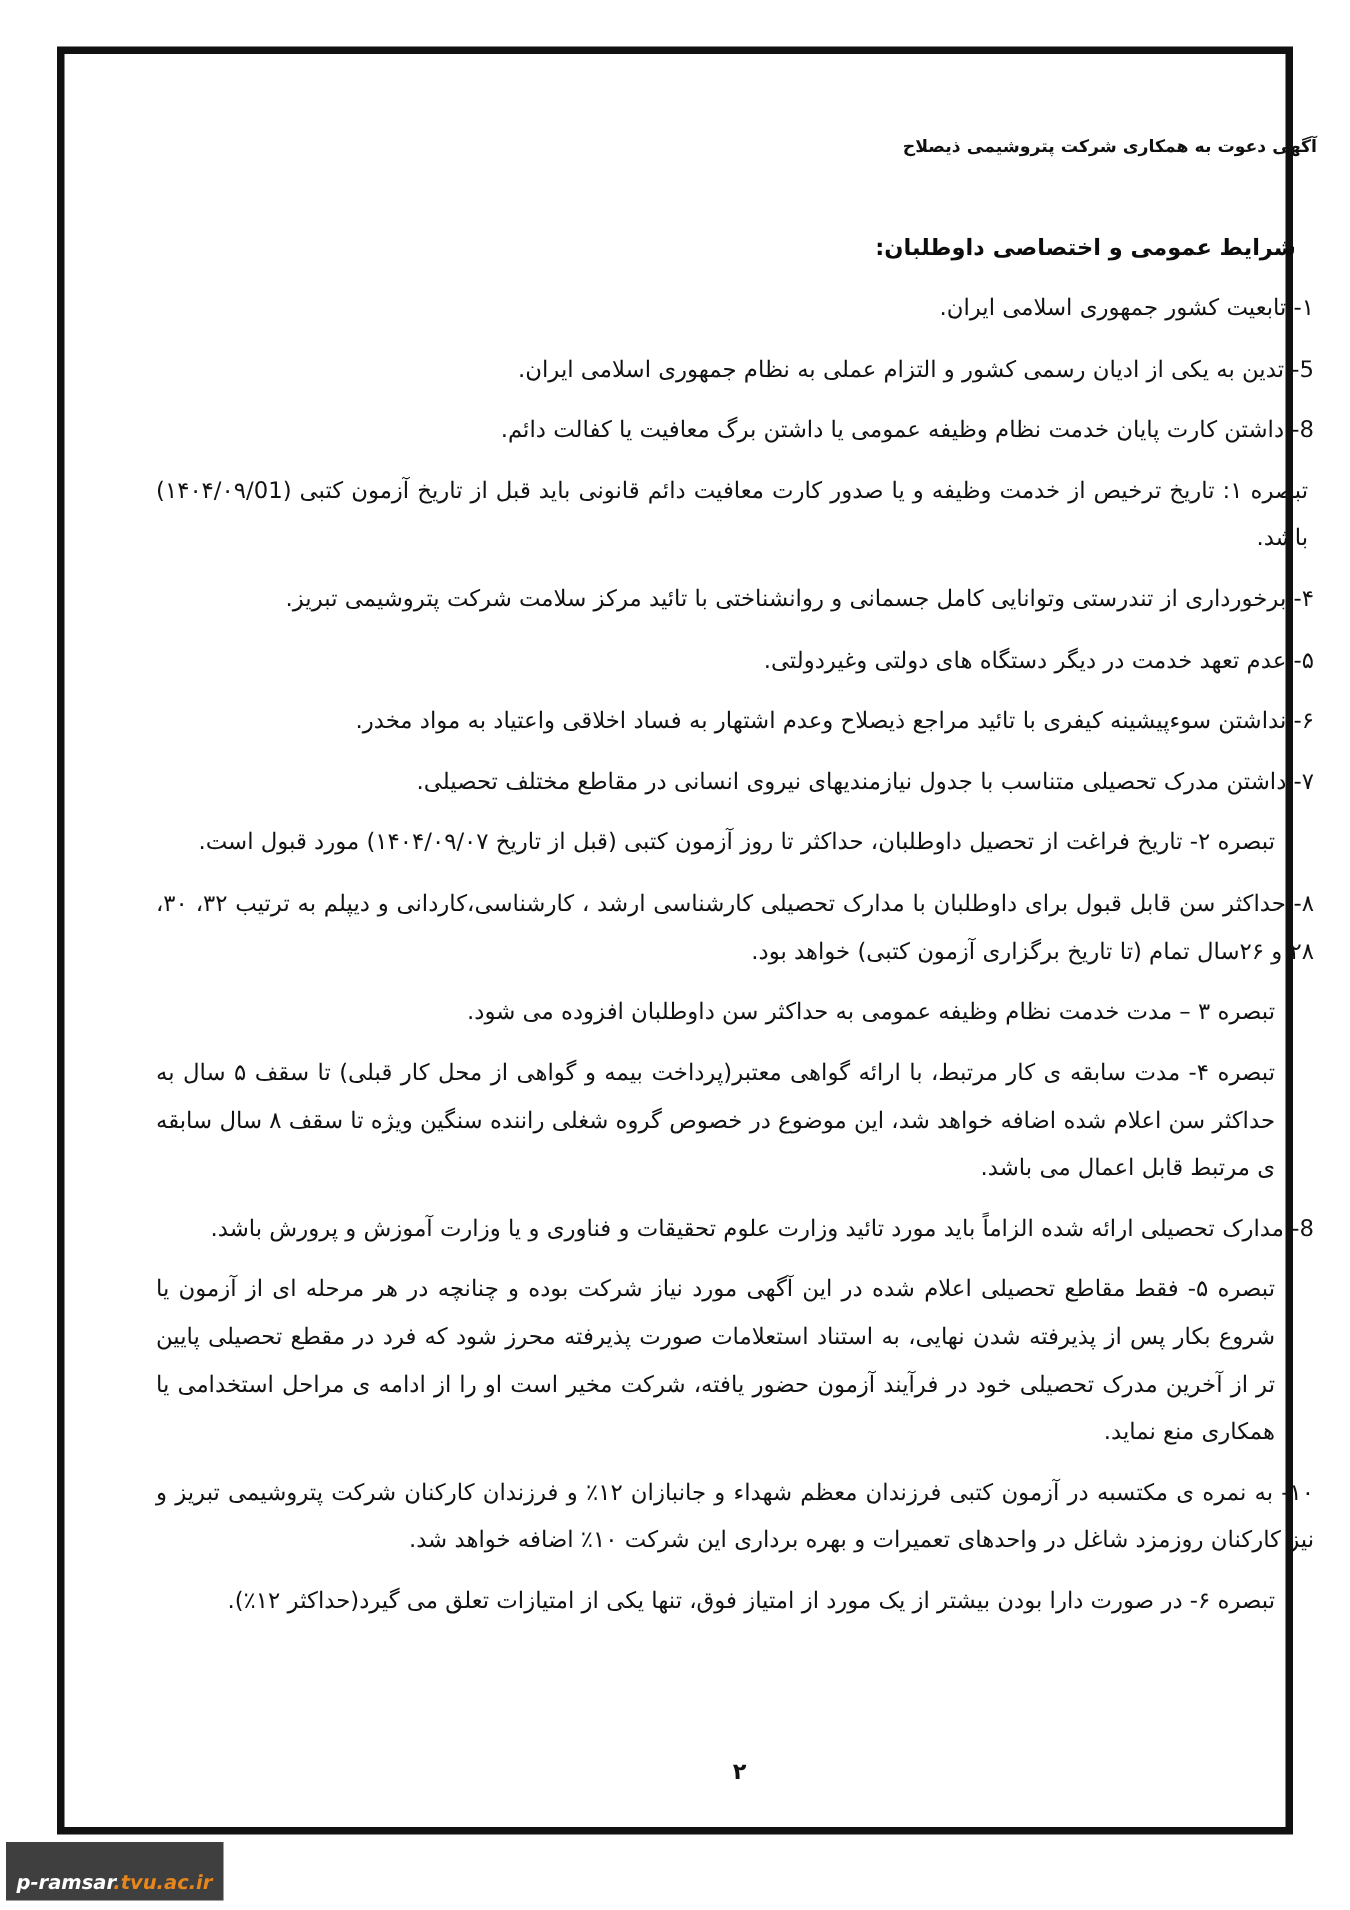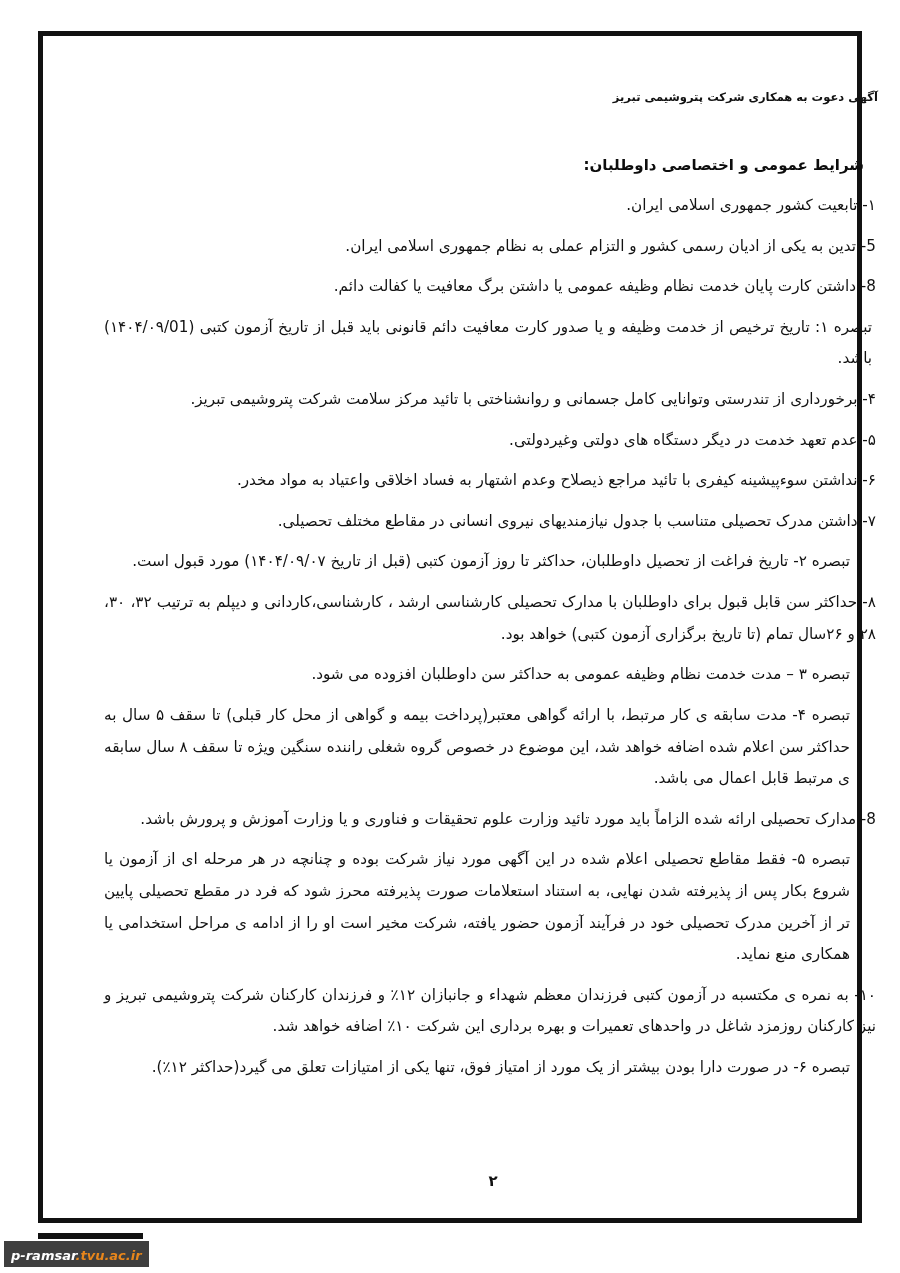--- a/index.html
+++ b/index.html
@@ -122,21 +122,21 @@
     color:#111111;
     direction:rtl;
   }
 
   
   .watermark {
     position:absolute;
     left:4px;
     bottom:6px;
     background:#3f3f3f;
-    padding:8px 7px 4px 7px;
+    padding:21px 7px 4px 7px;
     direction:ltr;
     font-family:"DejaVu Sans", sans-serif;
     font-size:13px;
     font-weight:700;
     font-style:italic;
     line-height:1.05;
     white-space:nowrap;
   }
   .watermark .wm-a { color:#ffffff; }
   .watermark .wm-b { color:#e8861b; }
@@ -154,21 +154,21 @@
 </head>
 <body>
 
 <div class="page">
 
   <div class="page-frame">
     <div class="page-frame-inner"></div>
 
     <div class="content">
 
-      <div class="doc-header">آگهی دعوت به همکاری شرکت پتروشیمی تبریز</div>
+      <div class="doc-header">آگهی دعوت به همکاری شرکت پتروشیمی ذیصلاح</div>
 
       <div class="body-block">
 
         <h1 class="section-title">شرایط عمومی و اختصاصی داوطلبان:</h1>
 
         <div id="items-host">
             <p class="para clause">۱- تابعیت کشور جمهوری اسلامی ایران.</p>
             <p class="para clause">5- تدین به یکی از ادیان رسمی کشور و التزام عملی به نظام جمهوری اسلامی ایران.</p>
             <p class="para clause">8- داشتن کارت پایان خدمت نظام وظیفه عمومی یا داشتن برگ معافیت یا کفالت دائم.</p>
             <p class="para note-wide">تبصره ۱: تاریخ ترخیص از خدمت وظیفه و یا صدور کارت معافیت دائم قانونی باید قبل از تاریخ آزمون کتبی (۱۴۰۴/۰۹/01) باشد.</p>

